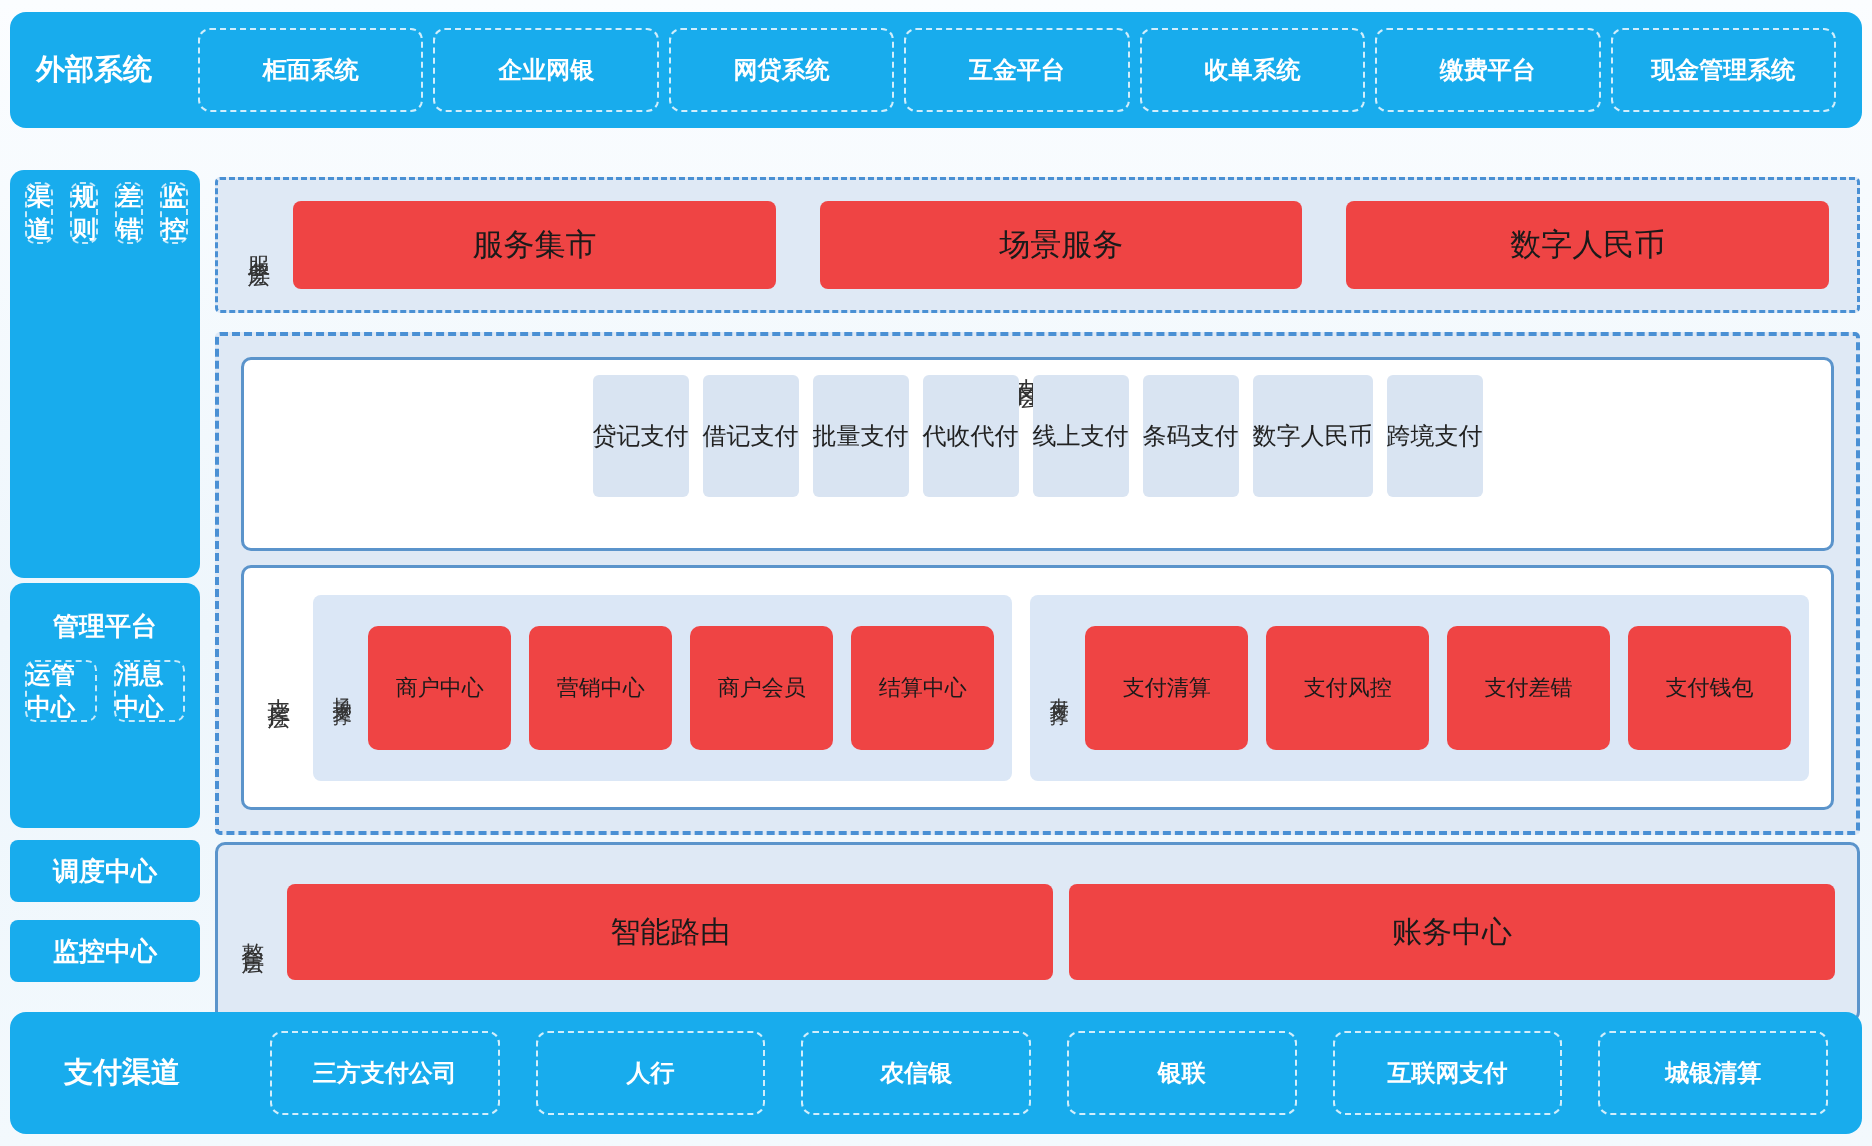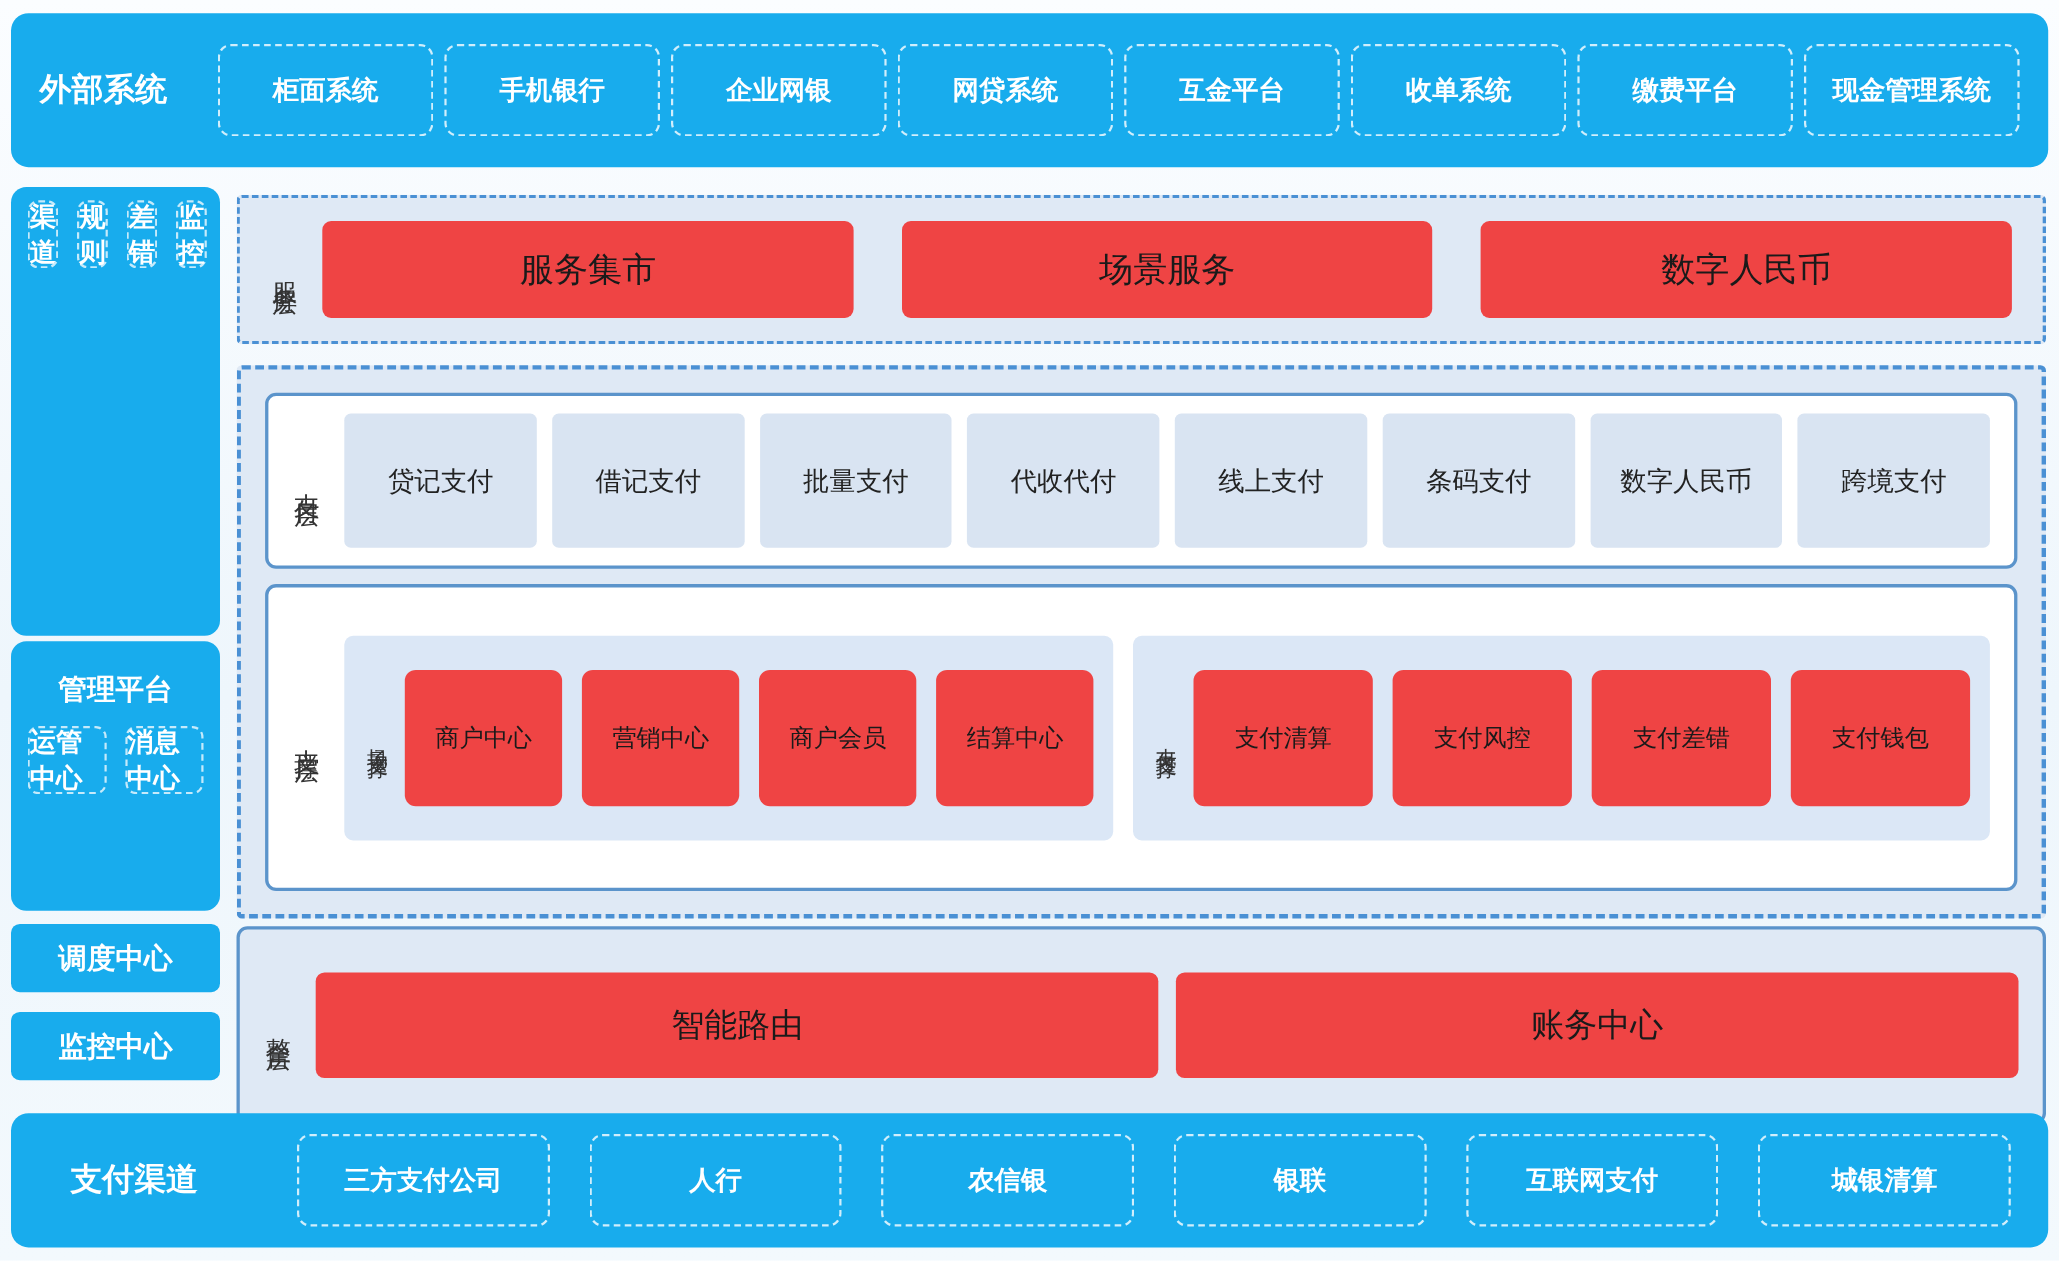--- a/index.html
+++ b/index.html
@@ -5,21 +5,21 @@
   * { margin:0; padding:0; box-sizing:border-box; }
   html,body { width:1872px; height:1146px; }
   body {
     font-family:"Liberation Sans",sans-serif;
     background:linear-gradient(180deg,#fbfdff 0%,#eef6fc 55%,#f3f9fd 100%);
   }
   .page { position:relative; width:1872px; height:1146px; overflow:hidden; }
 
   
   .bluebar {
-    position:absolute; left:10px; width:1852px; height:140px;
+    position:absolute; left:10px; width:1852px; height:116px;
     background:#18aced; border-radius:16px;
     display:flex; align-items:center; padding:0 26px; color:#fff;
   }
   .top-bar { top:12px; }
   .bottom-bar { top:1012px; height:122px; }
   .bar-label { font-size:29px; font-weight:bold; white-space:nowrap; margin-right:34px; min-width:128px; }
   .bottom-bar .bar-label { margin-left:28px; margin-right:78px; }
   .bar-items { flex:1; display:flex; gap:10px; height:84px; }
   .bottom-bar .bar-items { gap:36px; margin-right:8px; }
   .bar-item {
@@ -70,21 +70,21 @@
 
   .big-dash {
     top:332px; height:503px; background:#dfe9f5;
     border:4px dashed #4a90d4; border-radius:5px;
     padding:21px 22px; display:flex; flex-direction:column; gap:14px;
   }
   .solid-box {
     background:#fff; border:3px solid #5b94cb; border-radius:10px;
     display:flex; align-items:center; padding:0 22px;
   }
-  .payment { height:160px; }
+  .payment { height:194px;flex-direction:column; }
   .pay-items { flex:1; display:flex; gap:14px; }
   .pay-item {
     flex:1; height:122px; background:#d9e4f2; border-radius:6px;
     display:flex; align-items:center; justify-content:center;
     font-size:24px; color:#222; white-space:nowrap;
   }
   .support { flex:1; }
   .groups { flex:1; display:flex; gap:18px; }
   .sub-panel { background:#dbe7f6; border-radius:8px; height:186px; display:flex; align-items:center; padding:0 18px; }
   .sub-panel.scene { flex:1; }
@@ -103,21 +103,20 @@
 </head>
 <body>
 
 <div class="page">
 
   <div class="bluebar top-bar">
     <div class="bar-label">外部系统</div>
     <div class="bar-items">
 
     <div class="bar-item">柜面系统</div>
-        <div class="bar-item">手机银行</div>
         <div class="bar-item">企业网银</div>
         <div class="bar-item">网贷系统</div>
         <div class="bar-item">互金平台</div>
         <div class="bar-item">收单系统</div>
         <div class="bar-item">缴费平台</div>
         <div class="bar-item">现金管理系统</div>
       </div>
   </div>
 
   <div class="side-panel recon">

